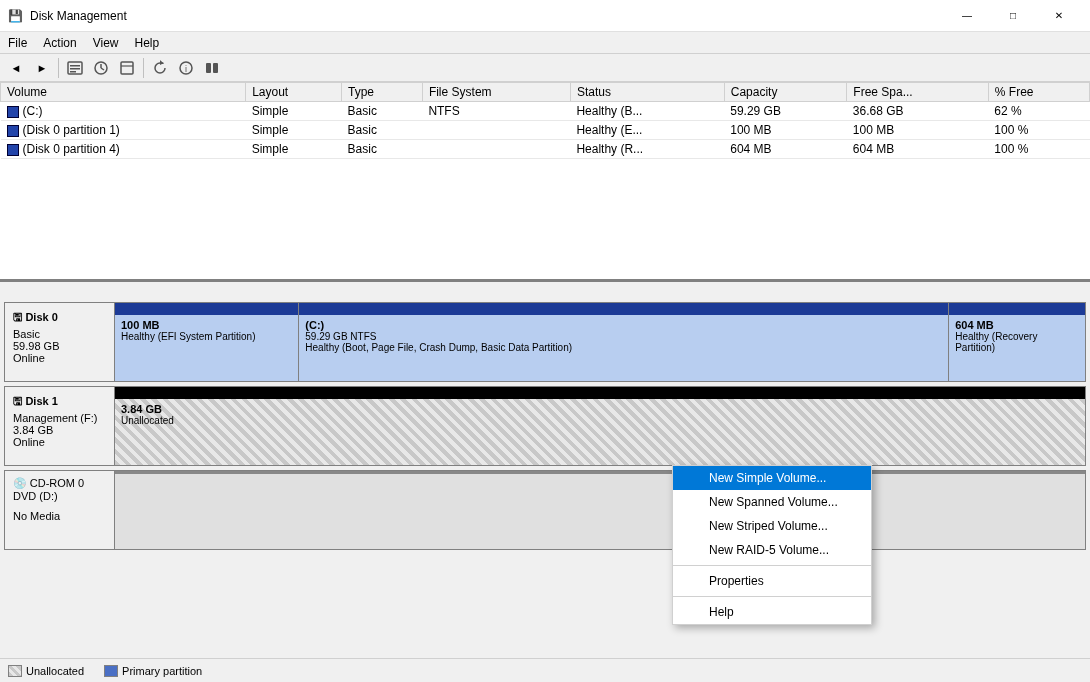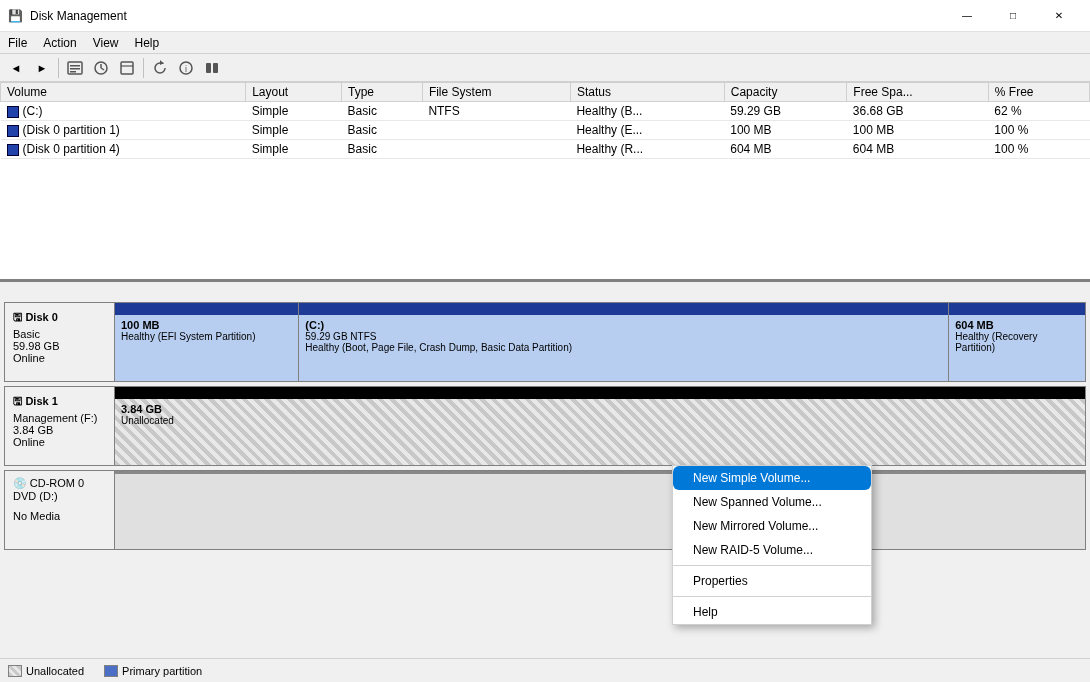--- a/index.html
+++ b/index.html
@@ -193,24 +193,23 @@
       top: 465px;
       left: 672px;
       width: 200px;
       background: white;
       border: 1px solid #d0d0d0;
       box-shadow: 3px 3px 8px rgba(0,0,0,0.3);
       z-index: 1000;
       font-size: 12px;
     }
     .ctx-item {
-      padding: 5px 20px;
+      padding: 5px 36px;
       cursor: pointer;
       white-space: nowrap;
-      border-radius: 6px;
     }
     .ctx-item.active { background: #0078d7; color: white; }
     .ctx-item.disabled { color: #000000; cursor: default; }
     .ctx-separator { height: 1px; background: #d0d0d0; margin: 3px 0; }
 
     
     .cdrom-row {
       display: flex;
       height: 80px;
       border: 1px solid #808080;
@@ -435,19 +434,19 @@
   </div>
   <div class="legend-item">
     <div class="legend-box" style="background: #4a6fc4;"></div>
     <span>Primary partition</span>
   </div>
 </div>
 
 <div class="context-menu" id="context-menu">
   <div class="ctx-item active">New Simple Volume...</div>
   <div class="ctx-item disabled">New Spanned Volume...</div>
-  <div class="ctx-item disabled">New Mirrored Volume...</div>
+  <div class="ctx-item disabled">New Striped Volume...</div>
   <div class="ctx-item disabled">New RAID-5 Volume...</div>
   <div class="ctx-separator"></div>
   <div class="ctx-item">Properties</div>
   <div class="ctx-separator"></div>
   <div class="ctx-item">Help</div>
 </div>
 
 </body></html>

